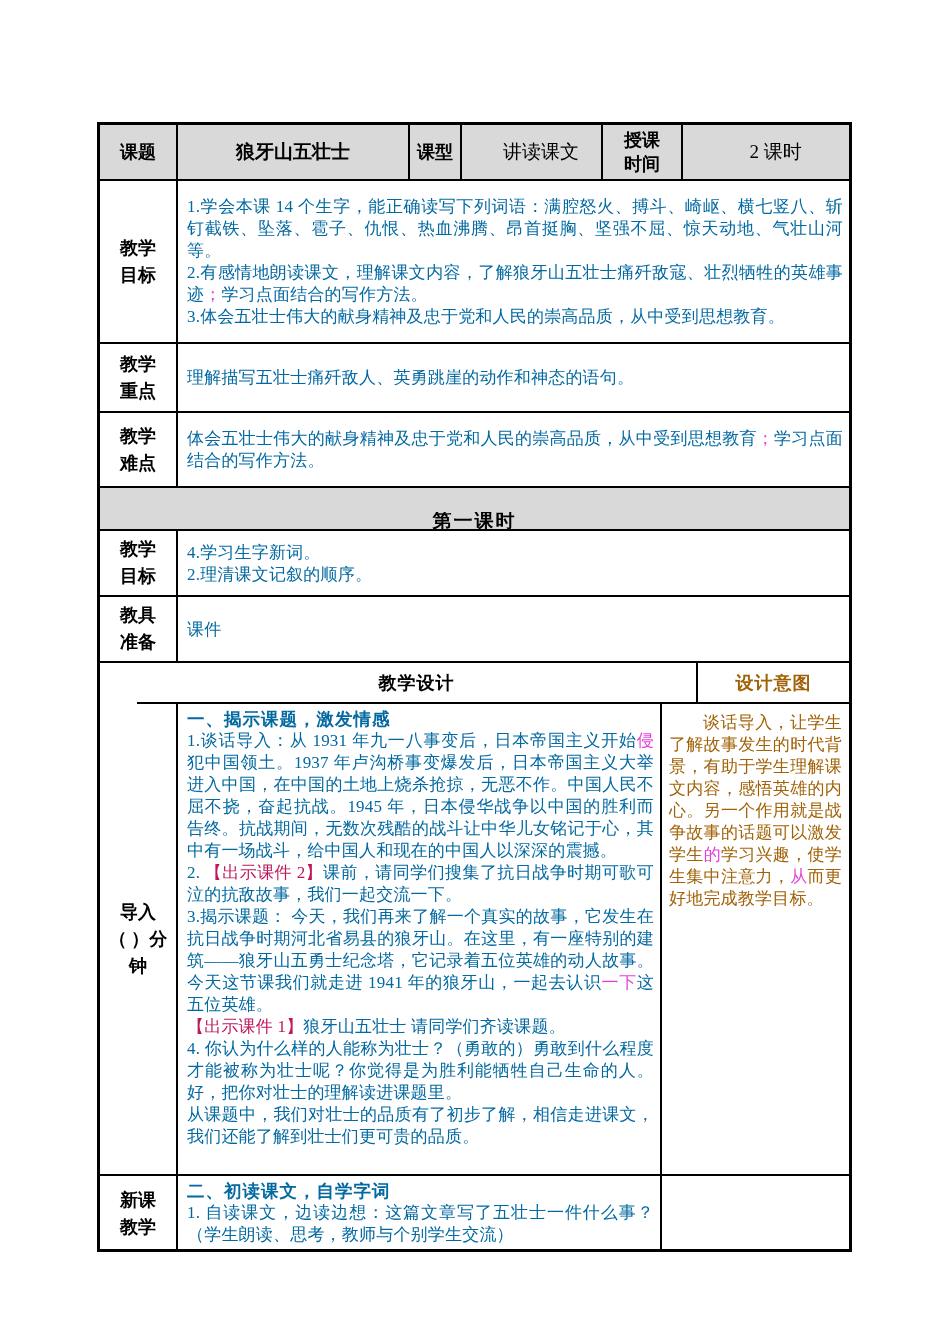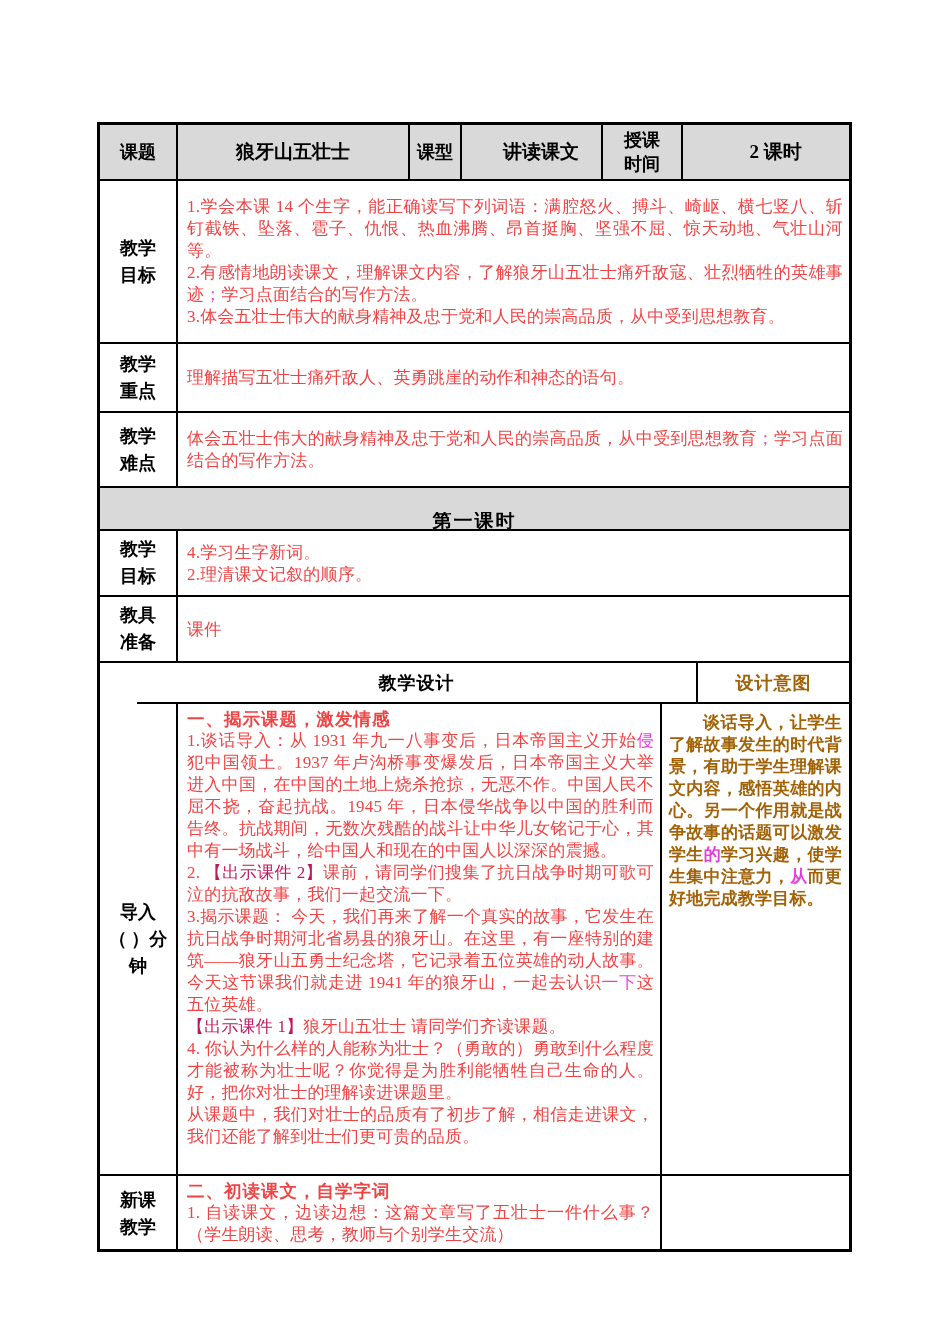--- a/index.html
+++ b/index.html
@@ -29,21 +29,21 @@
   .r4{height:75px;}
   .r5{height:43px;}
   .r6{height:66px;}
   .r7{height:66px;}
   .r8{height:41px;margin-left:37px;}
   .r9{height:472px;}
   .r10{height:76px;}
 
   .hcell{display:flex;align-items:center;justify-content:center;text-align:center;
          font-weight:bold;font-size:18px;line-height:24px;white-space:pre-line;}
-  .hcell.plain{font-weight:bold;font-size:19px;padding-left:19px;}
+  .hcell.plain{font-weight:normal;font-size:19px;padding-left:19px;}
   .w-a{width:78px;flex:none;}
   .w-b{width:232px;flex:none;font-size:19px;}
   .w-c{width:52px;flex:none;}
   .w-d{width:141px;flex:none;}
   .w-e{width:80px;flex:none;}
   .w-f{flex:1;}
 
   .gray{background:#d9d9d9;}
 
   .label-cell{
@@ -53,38 +53,38 @@
     white-space:pre-line;
   }
   .content-cell{
     flex:1;
     padding:4px 6px 3px 9px;
     font-size:17px;
   }
   .v-center{display:flex;flex-direction:column;justify-content:center;}
   .para{margin:0;line-height:22px;text-align:justify;letter-spacing:0.2px;}
   .para.bold{font-weight:bold;font-size:17.5px;letter-spacing:1px;}
-  .para.indent{text-indent:2em;font-weight:bold;}
+  .para.indent{text-indent:2em;}
 
   .full-cell{flex:1;display:flex;align-items:center;justify-content:center;
              font-weight:bold;font-size:19px;letter-spacing:2px;margin-top:24px;}
 
   .design-left{width:561px;flex:none;display:flex;align-items:center;justify-content:center;
                font-weight:bold;font-size:18px;letter-spacing:1px;}
   .design-right{flex:1;display:flex;align-items:center;justify-content:center;
                 font-weight:bold;font-size:18px;letter-spacing:1px;}
 
   .intent-cell{
     width:187px;flex:none;
     padding:8px 7px 0 7px;
     font-size:17px;
   }
   .intent-cell .para{line-height:22px;}
 
-  .c-k{color:#ef4444;}
+  .c-k{color:#0369a1;}
   .c-m{color:#e63fd9;}
   .c-b{color:#be185d;}
   .c-g{color:#a16207;}
 </style>
 </head>
 <body>
 
 <div class="doc-table">
 
   <div class="row r1 gray">

